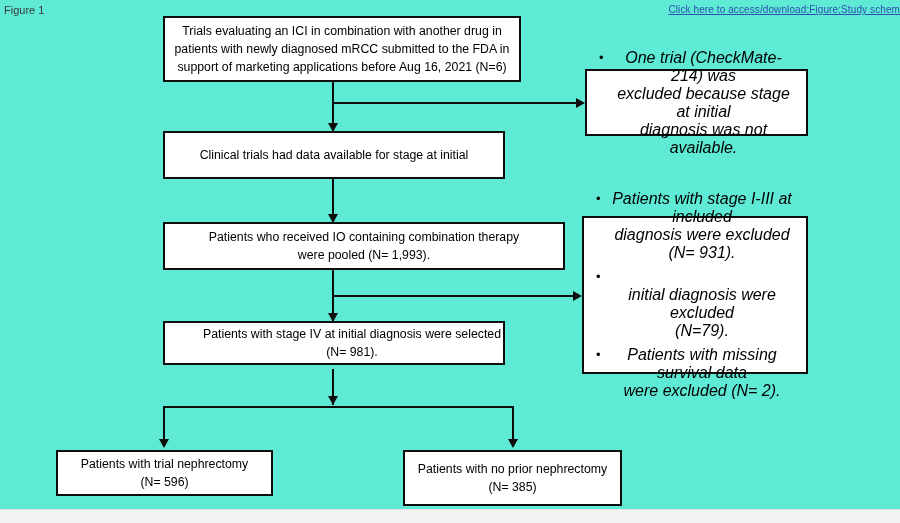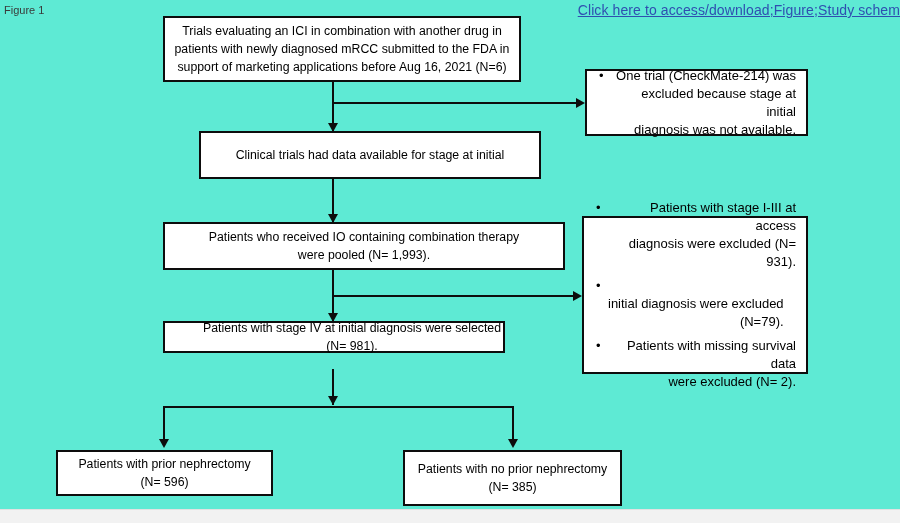--- a/index.html
+++ b/index.html
@@ -24,21 +24,21 @@
     top: 3px;
     font-size: 11px;
     line-height: 14px;
     color: #3a3a3a;
     white-space: nowrap;
   }
   #download-link {
     position: absolute;
     right: 0px;
     top: 3px;
-    font-size: 14px;
+    font-size: 10px;
     line-height: 14px;
     color: #2f4fb0;
     white-space: nowrap;
     letter-spacing: 0.1px;
   }
 
   
   .node {
     position: absolute;
     box-sizing: border-box;
@@ -73,23 +73,24 @@
     margin: 3px 0;
   }
   .bullet .dot {
     flex: 0 0 auto;
     width: 12px;
     font-size: 13px;
     line-height: 18px;
     text-align: left;
   }
   .bullet .btext {
-    font-size: 13px;
+    font-size: 16px;
     line-height: 18px;
-    text-align: right;
+    text-align: center;
+    font-style: italic;
   }
 
   
   .vline {
     position: absolute;
     width: 2px;
     background: #0d0d0d;
   }
   .hline {
     position: absolute;
@@ -150,77 +151,77 @@
     <div class="bullet">
       <span class="dot">•</span>
       <span class="btext">
         <span>One trial (CheckMate-214) was</span><br>
         <span>excluded because stage at initial</span><br>
         <span>diagnosis was not available.</span>
       </span>
     </div>
   </div>
 
-  <div class="node" style="left:163px; top:131px; width:342px; height:48px;margin-left:36px;">
+  <div class="node" style="left:163px; top:131px; width:342px; height:48px;">
     <div class="line">Clinical trials had data available for stage at initial</div>
   </div>
 
   <div class="vline" style="left:332px; top:179px; height:44px;"></div>
   <div class="arrow-down" style="left:328px; top:214px;"></div>
 
   <div class="node" style="left:163px; top:222px; width:402px; height:48px;">
     <div class="line">Patients who received IO containing combination therapy</div>
     <div class="line">were pooled (N= 1,993).</div>
   </div>
 
   <div class="vline" style="left:332px; top:270px; height:52px;"></div>
   <div class="arrow-down" style="left:328px; top:313px;"></div>
   <div class="hline" style="left:332px; top:295px; width:242px;"></div>
   <div class="arrow-right" style="left:573px; top:291px;"></div>
 
   <div class="bulletbox" style="left:582px; top:216px; width:226px; height:158px;">
     <div class="bullet">
       <span class="dot">•</span>
       <span class="btext">
-        <span>Patients with stage I-III at access</span><br>
+        <span>Patients with stage I-III at included</span><br>
         <span>diagnosis were excluded (N= 931).</span>
       </span>
     </div>
     <div class="bullet">
       <span class="dot">•</span>
       <span class="btext">
         <br>
         <span>initial diagnosis were excluded</span><br>
         <span>(N=79).</span>
       </span>
     </div>
     <div class="bullet">
       <span class="dot">•</span>
       <span class="btext">
         <span>Patients with missing survival data</span><br>
         <span>were excluded (N= 2).</span>
       </span>
     </div>
   </div>
 
-  <div class="node" style="left:163px; top:321px; width:342px; height:32px;padding-left:36px;">
+  <div class="node" style="left:163px; top:321px; width:342px; height:44px;padding-left:36px;">
     <div class="line">Patients with stage IV at initial diagnosis were selected</div>
     <div class="line">(N= 981).</div>
   </div>
 
   <div class="vline" style="left:332px; top:369px; height:36px;"></div>
   <div class="arrow-down" style="left:328px; top:396px;"></div>
   <div class="hline" style="left:163px; top:406px; width:351px;"></div>
   <div class="vline" style="left:163px; top:406px; height:38px;"></div>
   <div class="arrow-down" style="left:159px; top:439px;"></div>
   <div class="vline" style="left:512px; top:406px; height:38px;"></div>
   <div class="arrow-down" style="left:508px; top:439px;"></div>
 
   <div class="node" style="left:56px; top:450px; width:217px; height:46px;">
-    <div class="line">Patients with prior nephrectomy</div>
+    <div class="line">Patients with trial nephrectomy</div>
     <div class="line">(N= 596)</div>
   </div>
 
   <div class="node" style="left:403px; top:450px; width:219px; height:56px;">
     <div class="line">Patients with no prior nephrectomy</div>
     <div class="line">(N= 385)</div>
   </div>
 
   <div id="bottom-band"></div>
 

